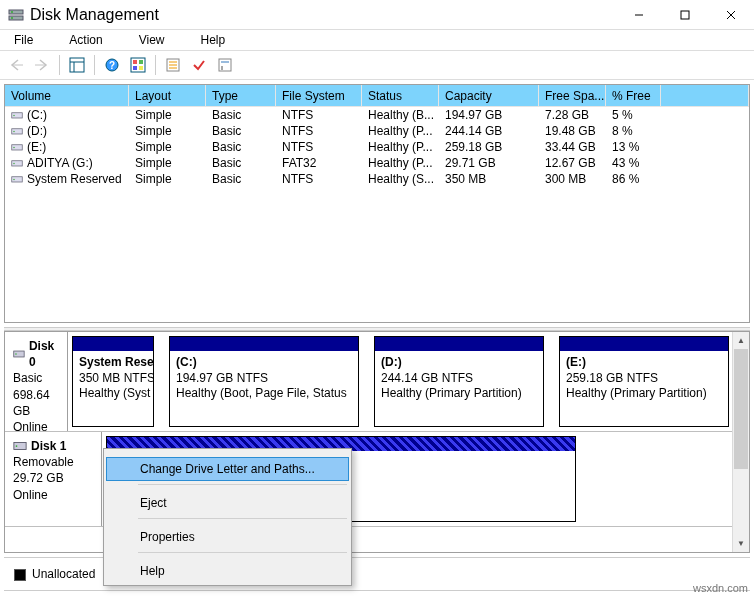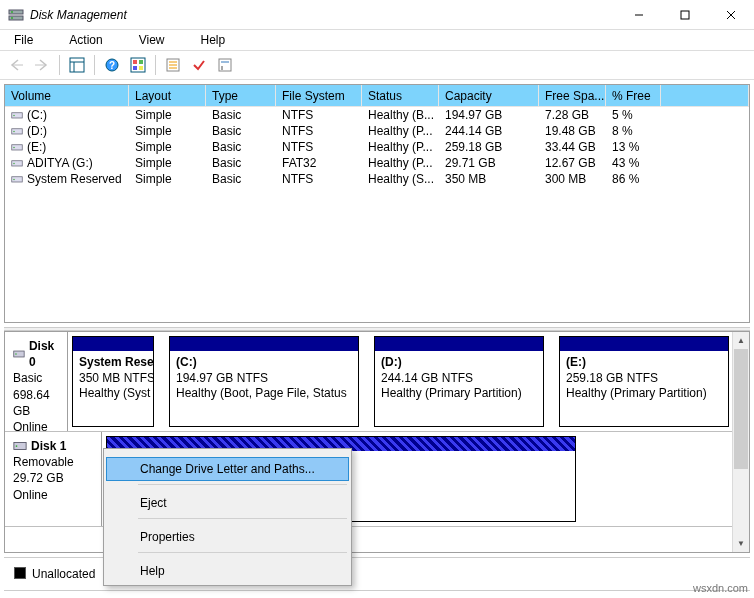--- a/index.html
+++ b/index.html
@@ -1,21 +1,21 @@
 <!DOCTYPE html>
 <html><head>
 <meta charset="utf-8">
 <style>
 * { box-sizing: border-box; margin: 0; padding: 0; }
 body { font-family: "Segoe UI", Tahoma, sans-serif; font-size: 12px; background: #fff; width: 754px; height: 598px; overflow: hidden; color: #000; }
 
 
 .titlebar { height: 30px; display: flex; align-items: center; border-bottom: 1px solid #ddd; }
 .titlebar .icon-app { width: 16px; height: 16px; margin: 0 6px 0 8px; }
-.titlebar .title { flex: 1; font-size: 12px; font-style: italic; }
+.titlebar .title { flex: 1; font-size: 16px; }
 .winbtns { display: flex; }
 .winbtn { width: 46px; height: 30px; display: flex; align-items: center; justify-content: center; font-family: "Segoe UI Symbol"; font-size: 10px; }
 
 
 .menubar { height: 20px; display: flex; align-items: center; padding: 0 6px; gap: 20px; }
 .menuitem { padding: 2px 8px; }
 
 
 .toolbar { height: 30px; border-top: 1px solid #ddd; border-bottom: 1px solid #ddd; display: flex; align-items: center; padding: 0 4px; gap: 2px; }
 .toolbtn { width: 24px; height: 24px; display: flex; align-items: center; justify-content: center; border: 1px solid transparent; }
@@ -60,21 +60,21 @@
 .disk-label .dname { font-weight: bold; display:flex; align-items:center; gap:4px;}
 .disk-parts { flex: 1; padding: 4px; display: flex; gap: 16px; }
 .part { border: 1px solid #000; display: flex; flex-direction: column; overflow: hidden; margin-right: -1px; }
 .part .stripe { height: 14px; background: #000090; }
 .part .pbody { padding: 4px 6px; font-size: 12px; line-height: 1.3; overflow: hidden; white-space: nowrap; }
 .part .pname { font-weight: bold; }
 .part.selected .stripe { background: repeating-linear-gradient(45deg, #000090, #000090 3px, #3a3af0 3px, #3a3af0 6px); }
 
 
 .legend { border-top: 1px solid #ccc; border-bottom: 1px solid #ccc; height: 34px; display:flex; align-items:center; padding: 0 10px; gap: 18px; margin: 0 4px;}
-.legend-item { display:flex; align-items:flex-start; gap:6px; font-size:12px; }
+.legend-item { display:flex; align-items:flex-end; gap:6px; font-size:12px; }
 .swatch { width: 12px; height: 12px; border:1px solid #555; }
 .swatch.unalloc { background: #000; }
 
 
 .ctx-menu { position: absolute; left: 103px; top: 448px; width: 249px; background: #f0f0f0; border: 1px solid #a0a0a0; box-shadow: 3px 3px 6px rgba(0,0,0,0.25); padding: 2px; z-index: 50; }
 .ctx-menu .gutter { position:absolute; left:2px; top:2px; bottom:2px; width:28px; background:#f0f0f0; }
 .ctx-item { height: 24px; display: flex; align-items: center; padding-left: 34px; position: relative; font-size: 12px; margin-top: 6px; }
 .ctx-item.hover { background: #91c9f7; border: 1px solid #2a8dd4; padding-left:33px; height:24px; }
 .ctx-sep { height: 1px; background: #d0d0d0; margin: 3px 2px 3px 32px; }
 

